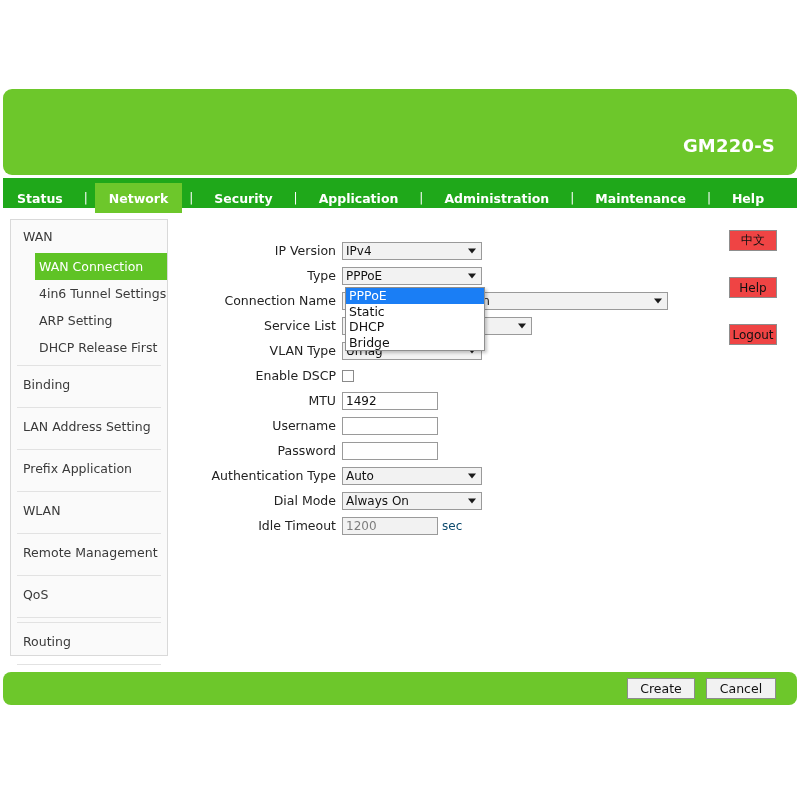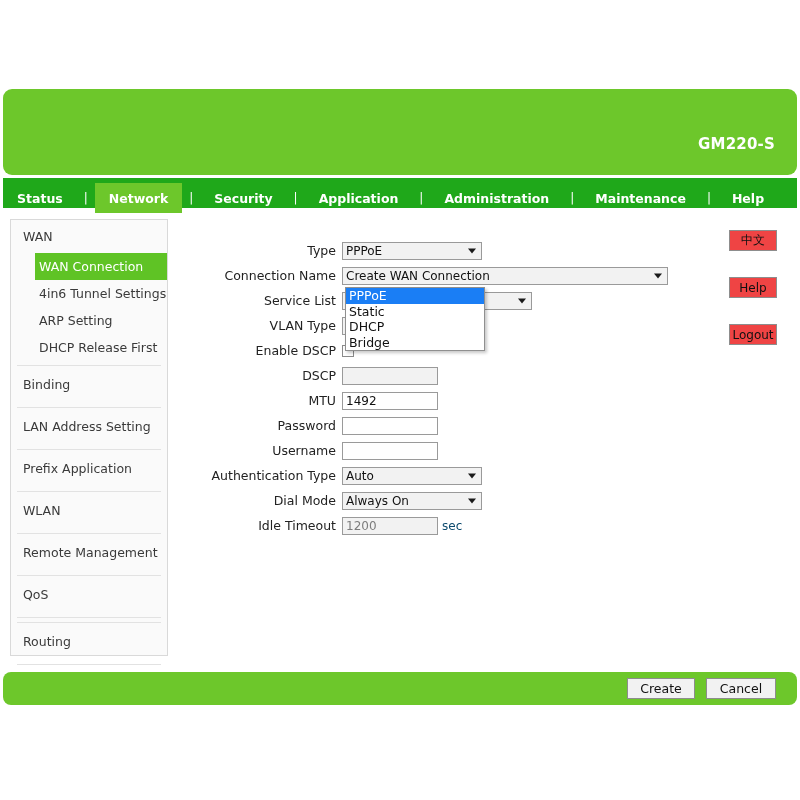--- a/index.html
+++ b/index.html
@@ -28,21 +28,21 @@
     height: 86px;
     background: #6dc72b;
     border-radius: 9px;
     box-sizing: border-box;
   }
   .banner-model {
     position: absolute;
     right: 22px;
     top: 46px;
     color: #ffffff;
-    font-size: 15px;
+    font-size: 18px;
     font-weight: bold;
     letter-spacing: 0.2px;
     white-space: nowrap;
   }
 
   
   .navbar {
     position: absolute;
     left: 3px;
     top: 178px;
@@ -334,20 +334,27 @@
         <div class="side-item">QoS</div>
         <div class="side-divider"></div>
         <div class="side-divider"></div>
         <div class="side-item">Routing</div>
         <div class="side-divider"></div>
       </div>
   </div>
 
   <div class="form">
 
+    <div class="frow">
+      <div class="flabel">IP Version</div>
+      <div class="sel sel-w140">
+        <span>IPv4</span>
+        <span class="caret"></span>
+      </div>
+    </div>
 
     <div class="frow">
       <div class="flabel">Type</div>
       <div class="sel sel-w140">
         <span>PPPoE</span>
         <span class="caret"></span>
       </div>
     </div>
 
     <div class="frow">
@@ -372,43 +379,37 @@
         <span>UnTag</span>
         <span class="caret"></span>
       </div>
     </div>
 
     <div class="frow">
       <div class="flabel">Enable DSCP</div>
       <div class="cbox"></div>
     </div>
 
-    <div class="frow">
-      <div class="flabel">DSCP</div>
-      <div class="txt disabled">
-        <span></span>
-      </div>
-    </div>
 
     <div class="frow">
       <div class="flabel">MTU</div>
       <div class="txt">
         <span>1492</span>
       </div>
     </div>
 
     <div class="frow">
-      <div class="flabel">Password</div>
+      <div class="flabel">Username</div>
       <div class="txt">
         <span></span>
       </div>
     </div>
 
     <div class="frow">
-      <div class="flabel">Username</div>
+      <div class="flabel">Password</div>
       <div class="txt">
         <span></span>
       </div>
     </div>
 
     <div class="frow">
       <div class="flabel">Authentication Type</div>
       <div class="sel sel-w140">
         <span>Auto</span>
         <span class="caret"></span>

